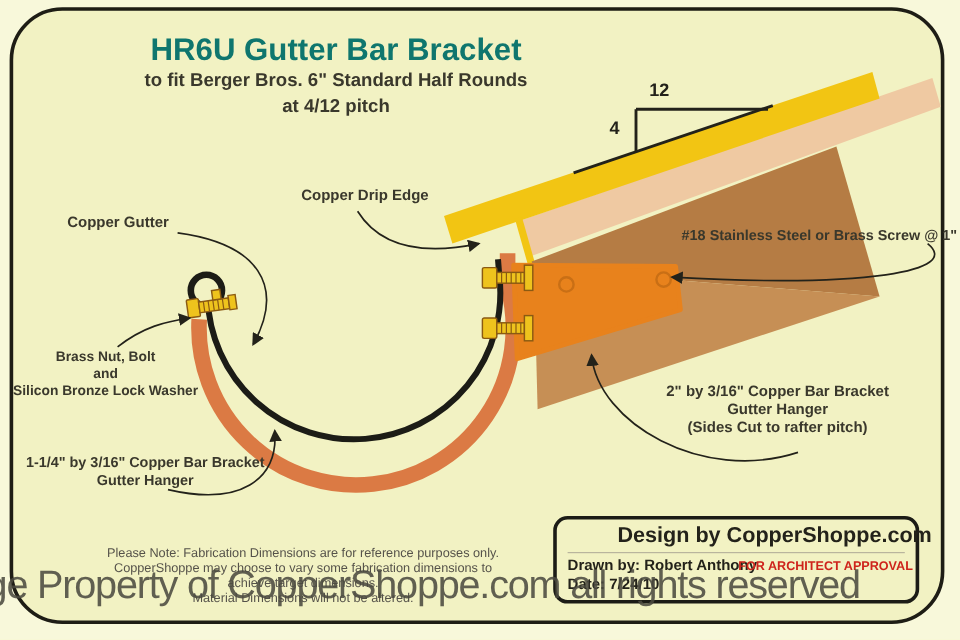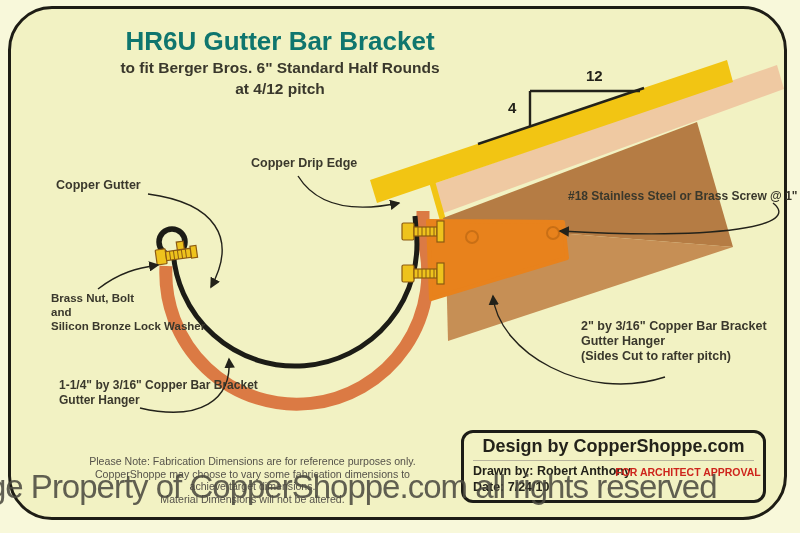--- a/index.html
+++ b/index.html
@@ -2,32 +2,32 @@
 <html><head>
 <meta charset="utf-8">
 <style>
   html,body{margin:0;padding:0;background:#f8f8da;}
   .canvas{position:relative;width:800px;height:533px;background:#f8f8da;overflow:hidden;
           font-family:"Liberation Sans",sans-serif;}
   .board{position:absolute;left:8px;top:6px;width:779px;height:514px;background:#f2f2c3;
          border:3px solid #1e1d15;border-radius:44px;box-sizing:border-box;}
   svg.diagram{position:absolute;left:0;top:0;}
   .txt{position:absolute;color:#3a382c;font-weight:bold;line-height:1.15;white-space:nowrap;}
-  .center{margin-left:48px;}
+  .center{text-align:center;}
   .title-main{left:30px;top:27px;width:500px;font-size:26px;color:#0f766e;text-align:center;}
   .title-sub1{left:30px;top:59px;width:500px;font-size:15.5px;text-align:center;}
   .title-sub2{left:30px;top:80px;width:500px;font-size:15.5px;text-align:center;}
   .pitch-num{font-size:15px;color:#23221a;}
   .lbl{font-size:12px;}
   .note{position:absolute;left:50px;top:455px;width:405px;text-align:center;
         font-size:10.6px;line-height:12.6px;color:#55524a;font-weight:normal;}
   .design-box{position:absolute;left:461px;top:430px;width:305px;height:73px;box-sizing:border-box;
               border:3px solid #1c1c16;border-radius:12px;background:#f2f2c3;}
   .design-title{position:absolute;left:0;top:3px;width:100%;text-align:center;
-                font-size:18px;font-weight:bold;color:#23221a;}
+                font-size:18px;font-weight:bold;color:#23221a;padding-left:32px;}
   .design-divider{position:absolute;left:9px;right:9px;top:27px;border-top:1.5px solid #b9b59d;}
   .design-drawnby{position:absolute;left:9px;top:31px;font-size:12.5px;font-weight:bold;color:#23221a;white-space:nowrap;}
   .design-date{position:absolute;left:9px;top:47px;font-size:12.5px;font-weight:bold;color:#23221a;white-space:nowrap;}
   .design-status{position:absolute;left:150px;top:33px;width:148px;text-align:center;
                  font-size:10.5px;font-weight:bold;color:#ce241c;line-height:13px;}
   .watermark{position:absolute;left:-12px;top:468px;font-size:33px;letter-spacing:-1px;
              color:rgba(75,74,64,0.88);white-space:nowrap;font-weight:normal;}
 </style>
 </head>
 <body>
@@ -94,21 +94,21 @@
       <path d="M140,408 C200,422 232,400 229,359" marker-end="url(#arr)"></path>
       <path d="M665,377 C585,403 498,352 493,296" marker-end="url(#arr)"></path>
       <path d="M773,203 C802,226 722,240 560,231" marker-end="url(#arr)"></path>
     </g>
   </svg>
 
   <div class="txt title-main">HR6U Gutter Bar Bracket</div>
   <div class="txt title-sub1">to fit Berger Bros. 6" Standard Half Rounds</div>
   <div class="txt title-sub2">at 4/12 pitch</div>
 
-  <div class="txt pitch-num" style="left:586px;top:67px;">12</div>
+  <div class="txt pitch-num" style="left:541px;top:67px;">12</div>
   <div class="txt pitch-num" style="left:508px;top:99px;">4</div>
 
   <div class="txt lbl" style="left:251px;top:156px;font-size:12.5px;">Copper Drip Edge</div>
   <div class="txt lbl" style="left:56px;top:178px;font-size:12.5px;">Copper Gutter</div>
   <div class="txt lbl" style="left:568px;top:190px;">#18 Stainless Steel or Brass Screw @ 1"</div>
 
   <div class="txt lbl center" style="left:3px;top:291px;width:170px;font-size:11.5px;line-height:14px;">
     <div>Brass Nut, Bolt</div>
     <div>and</div>
     <div>Silicon Bronze Lock Washer</div>

